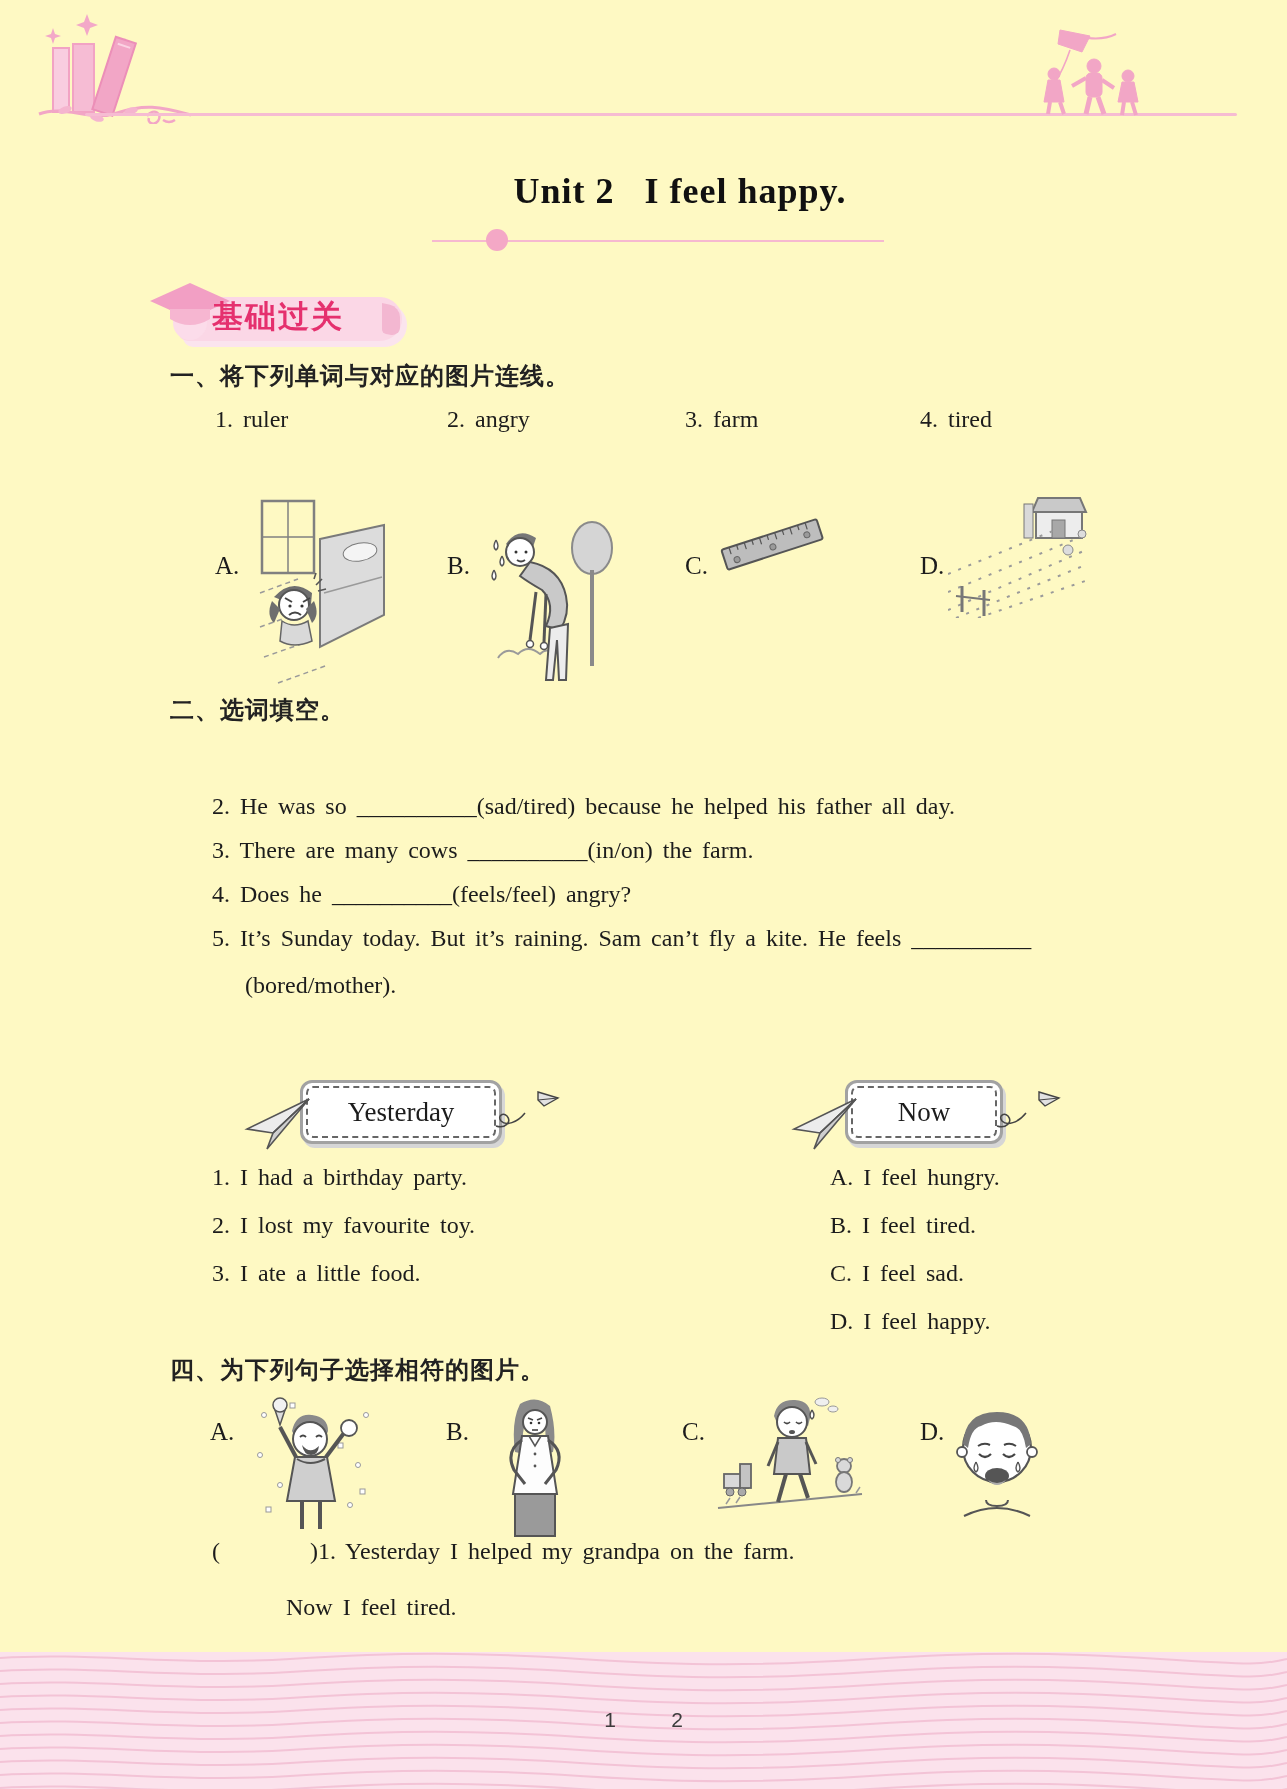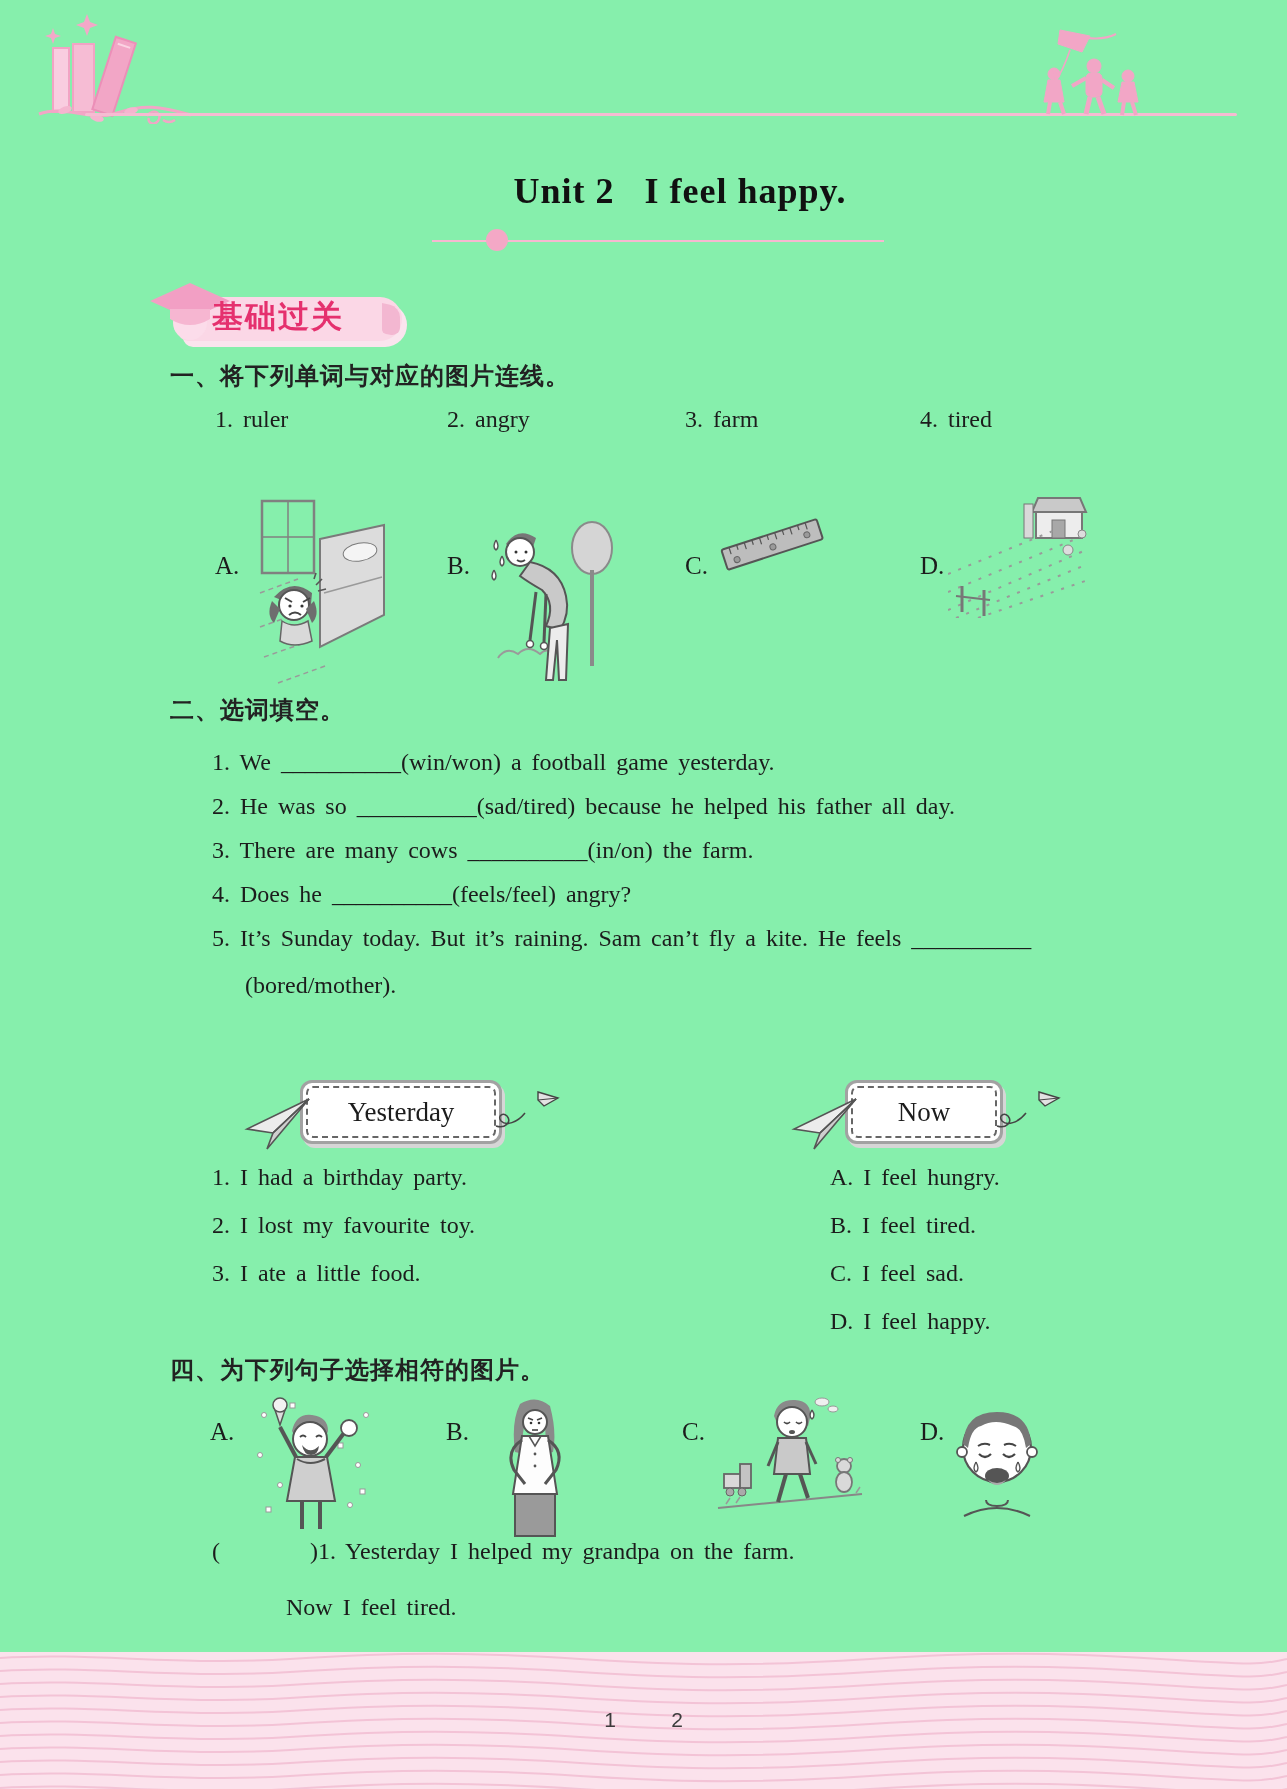--- a/index.html
+++ b/index.html
@@ -1,18 +1,18 @@
 <!DOCTYPE html>
 <html><head>
 <meta charset="utf-8">
 <style>
   html,body{margin:0;padding:0;background:#e9e9e9;}
   .page{
     position:relative;width:1287px;height:1789px;margin:0 auto;
-    background:#86efac;overflow:hidden;
+    background:#fef9c3;overflow:hidden;
     font-family:"Liberation Serif","DejaVu Serif",serif;color:#1c1c1c;
   }
   .abs{position:absolute;}
   .pre{white-space:pre;}
   
   .hline{position:absolute;left:85px;top:113px;width:1152px;height:3px;background:#f6bcd2;border-radius:2px;}
   
   .title{position:absolute;left:420px;top:170px;width:520px;text-align:center;
          font-size:36px;font-weight:700;letter-spacing:1px;color:#111;}
   .title-underline{position:absolute;left:432px;top:240px;width:452px;height:2px;background:#f6b9d0;}
@@ -209,21 +209,20 @@
       <line x1="30" y1="126" x2="140" y2="88"></line>
     </g>
     <line x1="14" y1="94" x2="14" y2="120" stroke="#777" stroke-width="3"></line>
     <line x1="36" y1="98" x2="36" y2="124" stroke="#777" stroke-width="3"></line>
     <line x1="8" y1="104" x2="42" y2="108" stroke="#777" stroke-width="2"></line>
     <circle cx="120" cy="58" r="5" fill="#ddd" stroke="#888"></circle>
     <circle cx="134" cy="42" r="4" fill="#ddd" stroke="#888"></circle>
   </svg>
 
   <div class="cn-head" style="top:694px;">二、选词填空。</div>
-  <span class="line" style="left:212px;top:749px;">1. We __________(win/won) a football game yesterday.</span>
   <span class="line" style="left:212px;top:793px;">2. He was so __________(sad/tired) because he helped his father all day.</span>
   <span class="line" style="left:212px;top:837px;">3. There are many cows __________(in/on) the farm.</span>
   <span class="line" style="left:212px;top:881px;">4. Does he __________(feels/feel) angry?</span>
   <span class="line" style="left:212px;top:925px;">5. It’s Sunday today. But it’s raining. Sam can’t fly a kite. He feels __________</span>
   <span class="line" style="left:245px;top:972px;">(bored/mother).</span>
 
 
   <div class="tag-box" style="left:300px;top:1080px;width:196px;">
     <div class="tag-inner"></div>
     <span class="tag-text">Yesterday</span>

